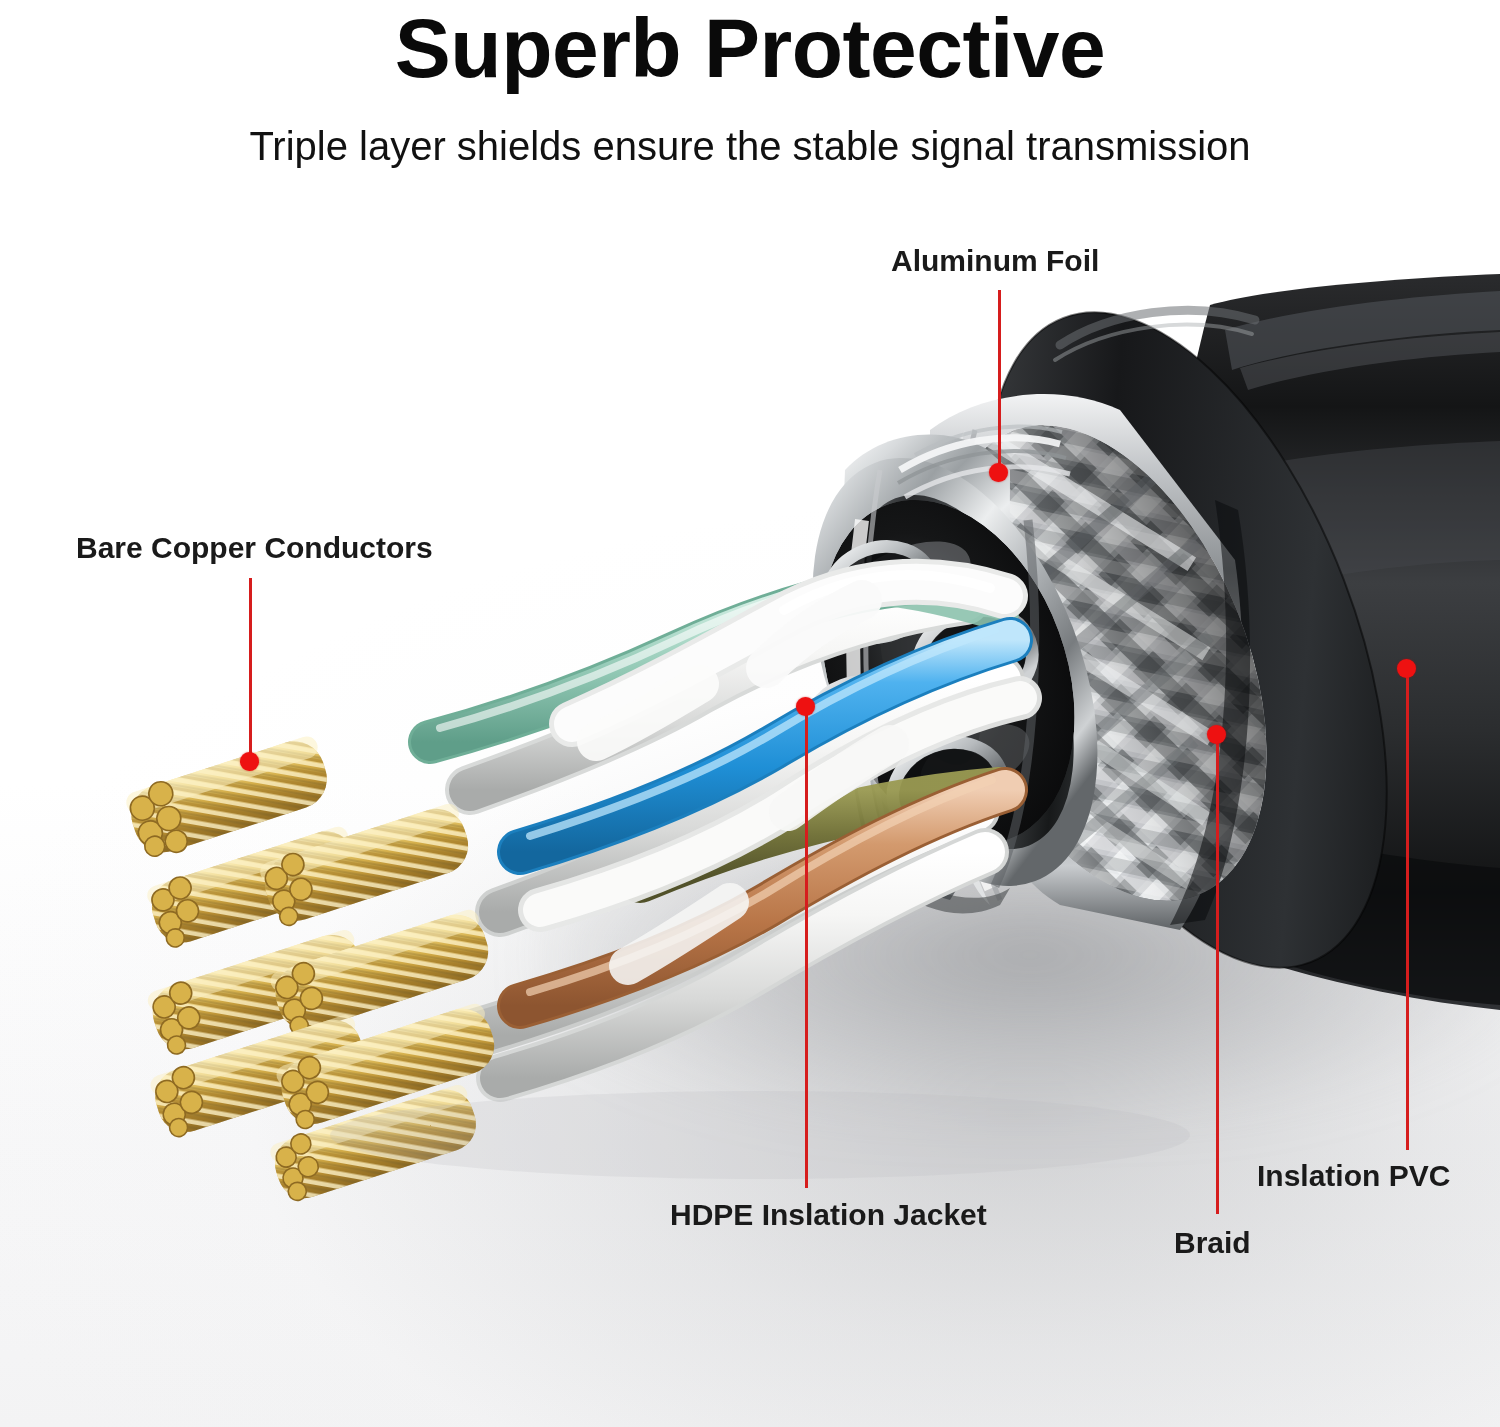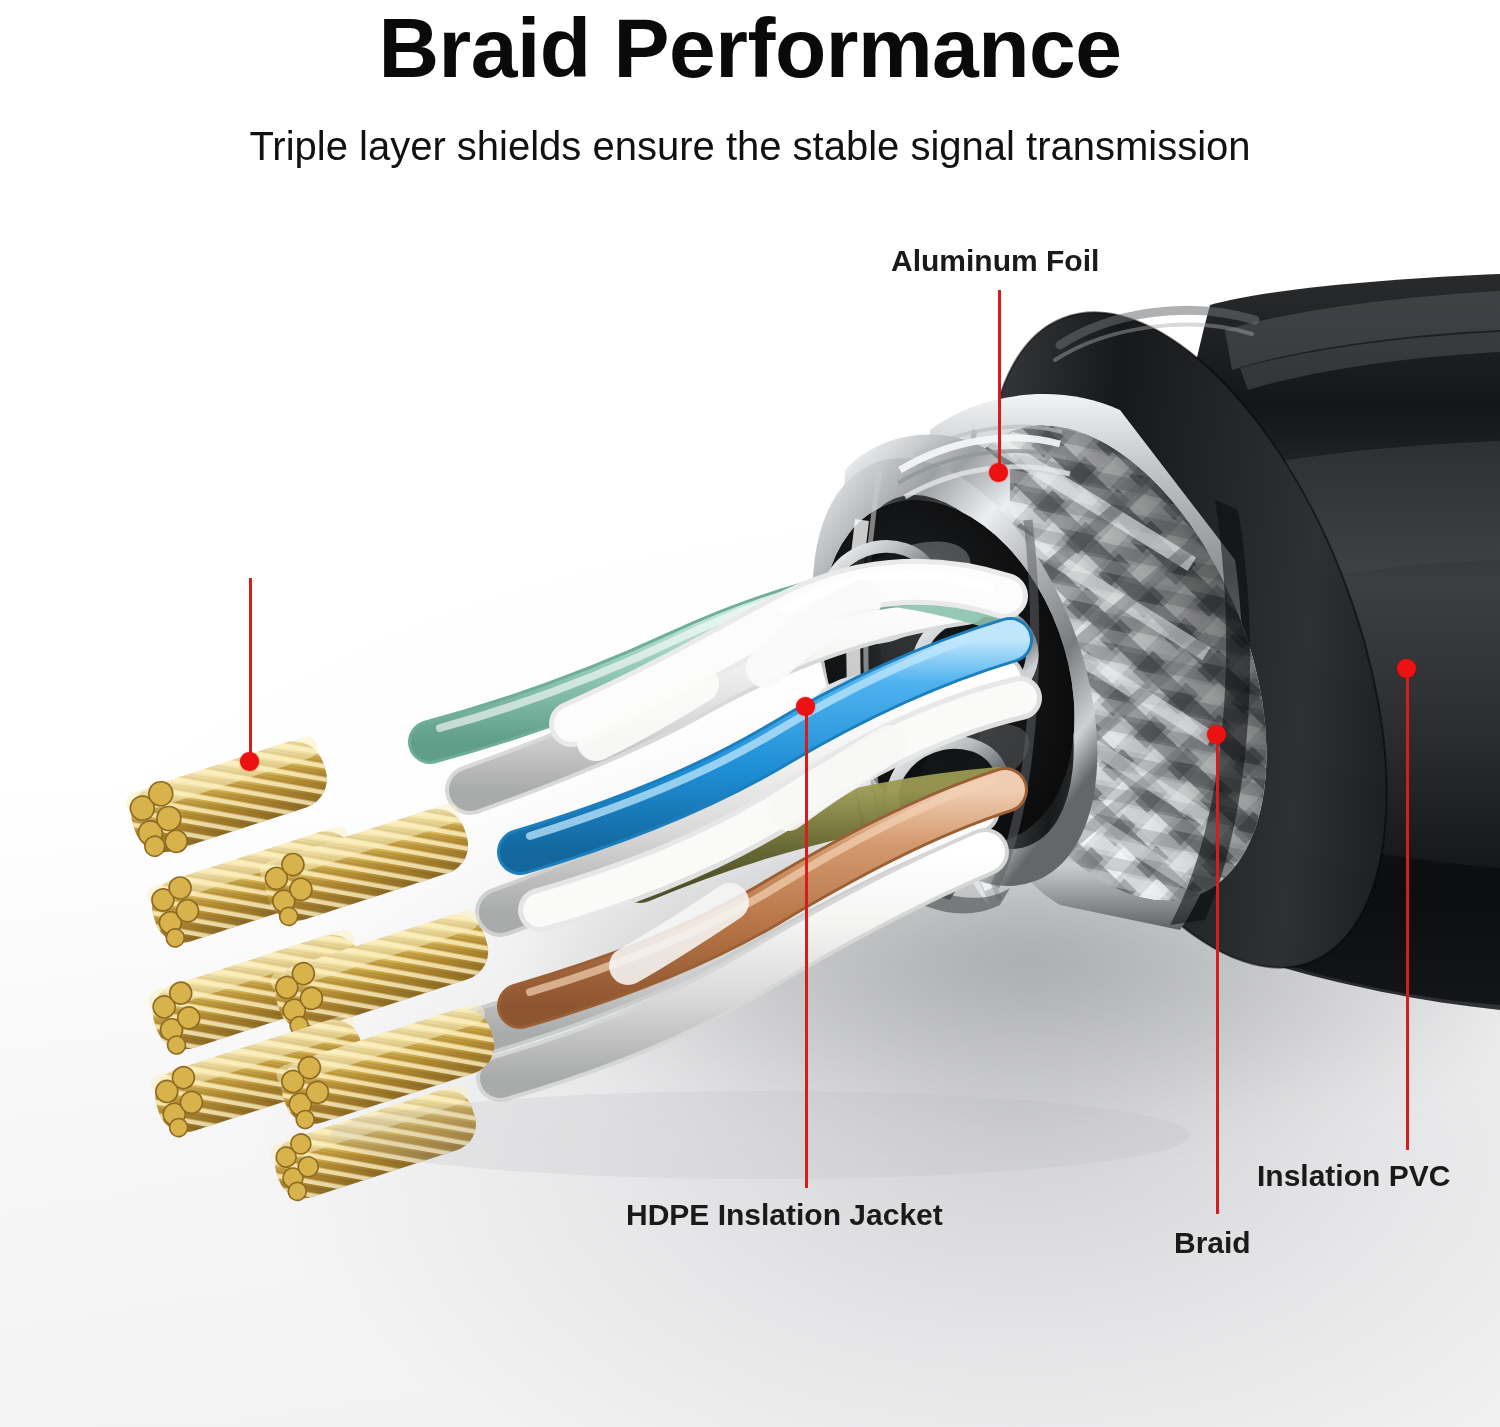--- a/index.html
+++ b/index.html
@@ -92,21 +92,21 @@
   svg { display:block; }
 </style>
 </head>
 <body>
 
 <div id="stage">
 
   <div class="bg-wash"></div>
   <div class="bg-shadow"></div>
 
-  <div class="title">Braid Performance</div>
+  <div class="title">Superb Protective</div>
   <div class="subtitle">Triple layer shields ensure the stable signal transmission</div>
 
   <div class="cable">
   <svg width="1500" height="1427" viewBox="0 0 1500 1427" xmlns="http://www.w3.org/2000/svg">
     <defs>
 
       <linearGradient id="pvcBody" x1="0" y1="0" x2="0" y2="1">
         <stop offset="0%" stop-color="#2a2b2d"></stop>
         <stop offset="18%" stop-color="#141516"></stop>
         <stop offset="42%" stop-color="#3c3e41"></stop>
@@ -496,24 +496,25 @@
     <ellipse cx="760" cy="1135" rx="430" ry="44" fill="#b9bbbd" opacity="0.22"></ellipse>
   </svg>
   </div>
 
   <div class="leader" style="left:998px; top:290px; height:185px;"></div>
   <div class="dot" style="left:989px; top:463px;"></div>
   <div class="lbl" style="left:891px; top:246px;">Aluminum Foil</div>
 
   <div class="leader" style="left:249px; top:578px; height:185px;"></div>
   <div class="dot" style="left:240px; top:752px;"></div>
+  <div class="lbl" style="left:76px; top:533px;">Bare Copper Conductors</div>
 
   <div class="leader" style="left:805px; top:706px; height:482px;"></div>
   <div class="dot" style="left:796px; top:697px;"></div>
-  <div class="lbl" style="left:626px; top:1200px;">HDPE Inslation Jacket</div>
+  <div class="lbl" style="left:670px; top:1200px;">HDPE Inslation Jacket</div>
 
   <div class="leader" style="left:1216px; top:734px; height:480px;"></div>
   <div class="dot" style="left:1207px; top:725px;"></div>
   <div class="lbl" style="left:1174px; top:1228px;text-align:right;">Braid</div>
 
   <div class="leader" style="left:1406px; top:668px; height:482px;"></div>
   <div class="dot" style="left:1397px; top:659px;"></div>
   <div class="lbl" style="left:1257px; top:1161px;">Inslation PVC</div>
 
 </div>

